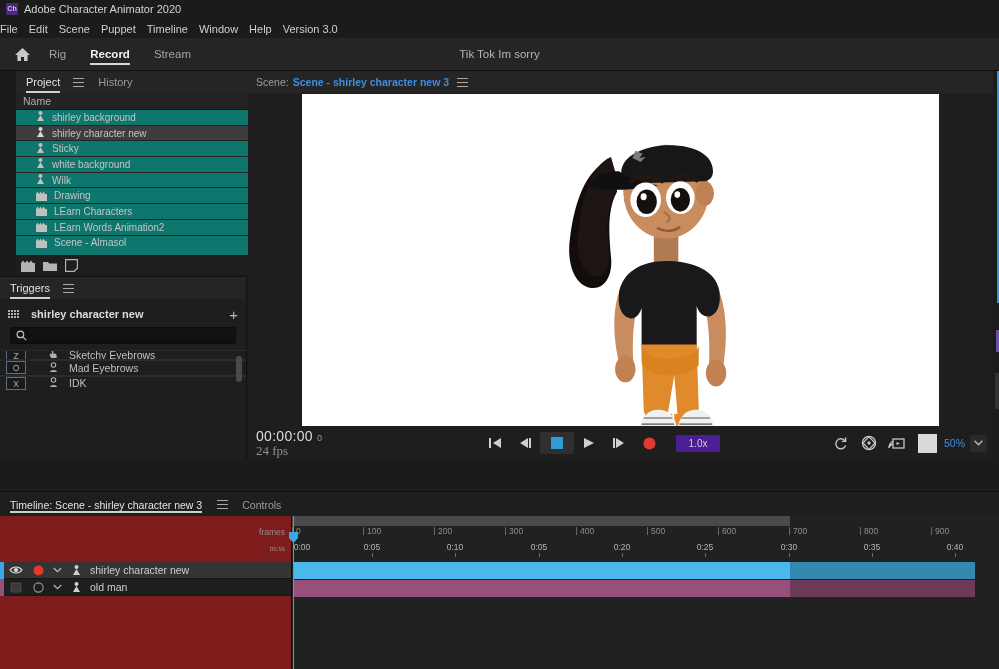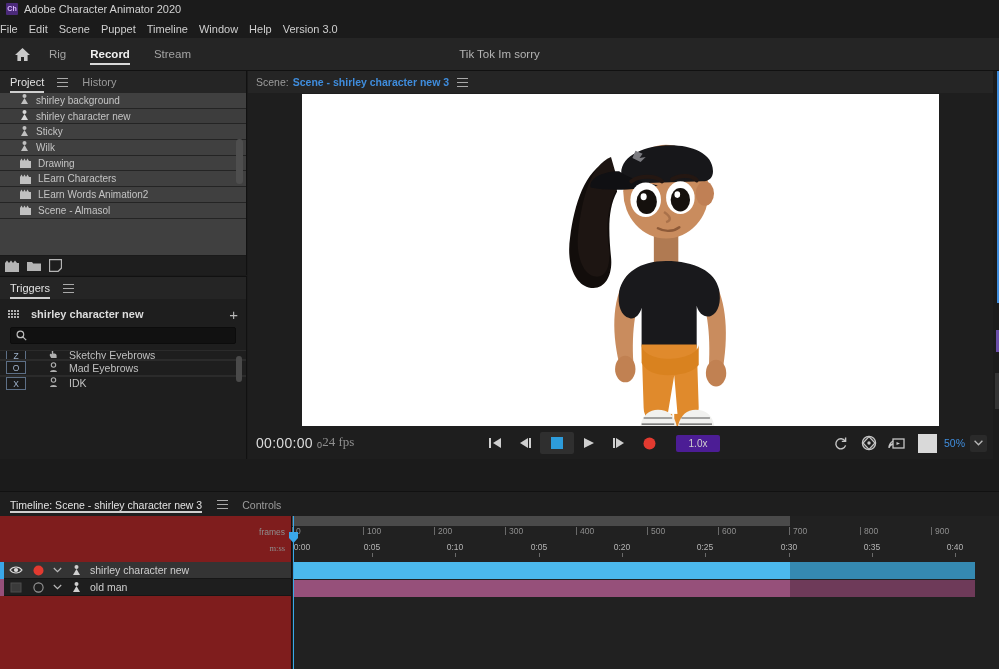--- a/index.html
+++ b/index.html
@@ -75,22 +75,22 @@
   }
   .hamburger i {
     position: absolute; left: 0; width: 11px; height: 1px; background: #a9a9a9;
   }
   .hamburger i:nth-child(1){ top: 0; }
   .hamburger i:nth-child(2){ top: 4px; }
   .hamburger i:nth-child(3){ top: 8px; }
 
   
   .project-panel {
-    position: absolute; left: 0; top: 71px; width: 247px; height: 204px;
-    background: #404040; border-right: 1px solid #111;
+    position: absolute; left: 16px; top: 71px; width: 247px; height: 204px;
+    background: #0f766e; border-right: 1px solid #111;
   }
   .col-header {
     height: 17px; background: #232323; border-bottom: 1px solid #141414;
     font-size: 10.5px; color: #b0b0b0; padding-left: 7px; line-height: 17px;
   }
   .proj-list { position: relative; height: 139px; overflow: hidden; }
   .proj-row {
     display: flex; align-items: center; height: 15.7px;
     border-bottom: 1px solid #242424; padding-left: 20px; cursor: default;
   }
@@ -159,21 +159,21 @@
   .scene-head .lbl { font-size: 10.5px; color: #9c9c9c; }
   .scene-head .val { font-size: 10.5px; color: #3f8ddd; margin-left: 4px; font-weight: bold; }
   .stage {
     position: absolute; left: 54px; top: 23px; width: 637px; height: 332px;
     background: #ffffff; overflow: hidden;
   }
   .playbar {
     position: absolute; left: 0; bottom: 0; width: 745px; height: 32px;
     background: #1e1e1e; display: flex; align-items: center;
   }
-  .tc-wrap { margin-left: 8px; display: flex; flex-direction: row; }
+  .tc-wrap { margin-left: 8px; display: flex; flex-direction: column; }
   .tc-main { font-size: 14px; color: #dcdcdc; letter-spacing: 0.3px; }
   .tc-main .sub { font-size: 9px; color: #9a9a9a; margin-left: 4px; }
   .tc-fps { font-size: 13px; color: #8f8f8f; margin-top: -1px; font-family: Liberation Serif, serif; }
   .transport { position: absolute; left: 232px; display: flex; align-items: center; }
   .tbtn {
     width: 30px; height: 22px; display: flex; align-items: center; justify-content: center;
     cursor: pointer;
   }
   .tbtn.stop { background: #2f2f2f; border-radius: 2px; width: 34px; }
   .speed {
@@ -294,20 +294,21 @@
   <div class="project-panel">
     <div class="panel-tabs">
       <div class="panel-tab active">Project</div>
       <span class="hamburger">
           <i></i>
           <i></i>
           <i></i>
         </span>
       <div class="panel-tab" style="margin-left:14px;">History</div>
     </div>
+    <div class="col-header">Name</div>
     <div class="proj-list">
       <div class="proj-row">
         <span><svg width="9" height="11" viewBox="0 0 9 11">
               <circle cx="4.5" cy="2" r="2" fill="#c0c0c0"></circle>
               <path d="M1 10 L4.5 4 L8 10 Z" fill="#c0c0c0"></path>
             </svg></span>
         <span class="label">shirley background</span>
       </div>
       <div class="proj-row selected">
         <span><svg width="9" height="11" viewBox="0 0 9 11">
@@ -315,20 +316,27 @@
               <path d="M1 10 L4.5 4 L8 10 Z" fill="#d8d8d8"></path>
             </svg></span>
         <span class="label">shirley character new</span>
       </div>
       <div class="proj-row">
         <span><svg width="9" height="11" viewBox="0 0 9 11">
               <circle cx="4.5" cy="2" r="2" fill="#c0c0c0"></circle>
               <path d="M1 10 L4.5 4 L8 10 Z" fill="#c0c0c0"></path>
             </svg></span>
         <span class="label">Sticky</span>
+      </div>
+      <div class="proj-row">
+        <span><svg width="9" height="11" viewBox="0 0 9 11">
+              <circle cx="4.5" cy="2" r="2" fill="#c0c0c0"></circle>
+              <path d="M1 10 L4.5 4 L8 10 Z" fill="#c0c0c0"></path>
+            </svg></span>
+        <span class="label">white background</span>
       </div>
       <div class="proj-row">
         <span><svg width="9" height="11" viewBox="0 0 9 11">
               <circle cx="4.5" cy="2" r="2" fill="#c0c0c0"></circle>
               <path d="M1 10 L4.5 4 L8 10 Z" fill="#c0c0c0"></path>
             </svg></span>
         <span class="label">Wilk</span>
       </div>
       <div class="proj-row">
         <span><svg width="11" height="10" viewBox="0 0 11 10">

